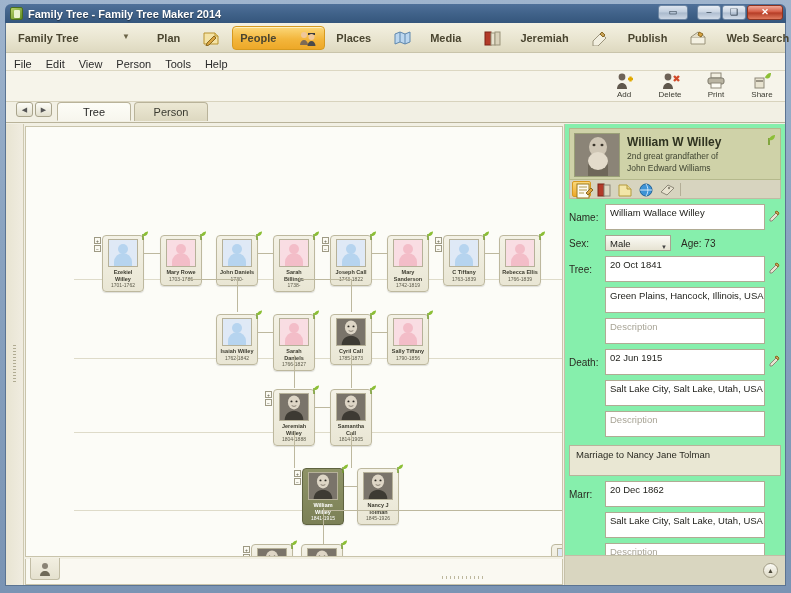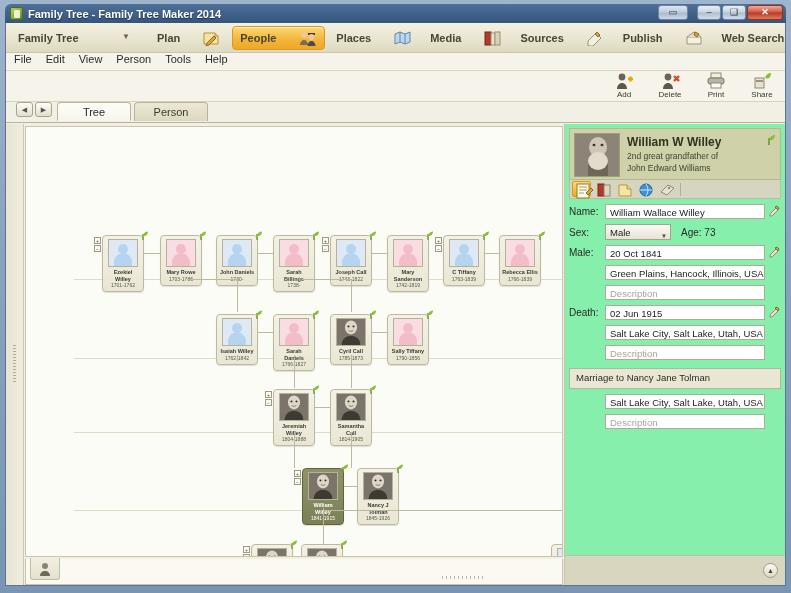--- a/index.html
+++ b/index.html
@@ -92,21 +92,21 @@
     border:1px solid #d79a1f;
     box-shadow: inset 0 1px 0 #fdf0be;
   }
   .nav-ico { width:19px; height:16px; display:inline-block; position:relative; }
 
   .leaf-logo{ margin-left:auto; width:22px; height:20px; position:relative;}
 
   
   #menubar {
     height:18px; background:#f6f4ea; border-bottom:1px solid #dcd7c2;
-    display:flex; align-items:flex-start; padding-left:8px; gap:14px;
+    display:flex; align-items:flex-end; padding-left:8px; gap:14px;
     color:#2a2a2a; font-size:11px;
   }
 
   
   #cmdbar {
     height: 31px; background:#f6f4ea;
     border-bottom:1px solid #d8d3bd;
     position: relative;
   }
   #cmdbar .cmds { position:absolute; right:6px; top:1px; display:flex; gap:12px; }
@@ -257,36 +257,36 @@
     height:19px; background:#d7d4bf; border:1px solid #bfbaa3; border-top:none;
     display:flex; align-items:center; padding-left:2px;
   }
   .mtab{ width:19px; height:16px; margin-right:2px; border-radius:2px; position:relative; }
   .mtab.sel{ background: linear-gradient(180deg,#fbd87a,#eda828); border:1px solid #d79a1f; }
   .mdiv{ width:1px; height:13px; background:#b3ae97; margin:0 3px; }
 
   .frow{ display:flex; align-items:center; margin-top:5px; }
   .flabel{ width:36px; font-size:10px; color:#2a2a22; flex:none; }
   .finput{
-    flex:1; height:15px; background:#ffffff; border:1px solid #b0ab94;
+    flex:1; height:26px; background:#ffffff; border:1px solid #b0ab94;
     font-size:9.5px; color:#1d1d18; padding:1px 4px; line-height:13px;
     white-space:nowrap; overflow:hidden;
   }
   .finput.ph{ color:#a8a496; }
   .finput.indent{ margin-left:36px; }
   .fedit{ width:13px; margin-left:3px; flex:none; text-align:center; }
   .fselect{
     width:66px; height:16px; background: linear-gradient(180deg,#fbfbf6,#e6e3d3);
     border:1px solid #a8a391; font-size:9.5px; padding:1px 4px; position:relative;
     line-height:13px; color:#1d1d18;
   }
   .fselect .arw{ position:absolute; right:3px; top:5px; font-size:6px; color:#444; }
   .fage{ margin-left:10px; font-size:10px; color:#2a2a22; }
   .fbanner{
-    margin-top:8px; height:21px; background:#e9e7d3; border:1px solid #b8b39b;
+    margin-top:8px; height:31px; background:#e9e7d3; border:1px solid #b8b39b;
     font-size:9.5px; color:#2a2a22; padding:2px 6px; line-height:13px;
   }
   #panelFoot{
     position:absolute; left:0; right:0; bottom:0; height:30px;
     background:#d9d6c0; border-top:1px solid #c2bda5;
     display:flex; align-items:center; justify-content:center;
   }
   #customizeBtn{
     width:128px; height:18px; border:1px solid #7ea4b8; border-radius:3px;
     background: linear-gradient(180deg,#fbfbf7,#dfe5e8);
@@ -378,21 +378,21 @@
         <span class="nav-ico">
           <svg width="19" height="16" viewBox="0 0 19 16">
               <rect x="2" y="2" width="6" height="13" fill="#b33a28" stroke="#7d2317"></rect>
               <rect x="8" y="3" width="4" height="12" fill="#e8e2cf" stroke="#9a937b"></rect>
               <rect x="12" y="2" width="5" height="13" fill="#d9d2bb" stroke="#9a937b"></rect>
             </svg>
         </span>
       </div>
 
       <div class="nav-item">
-        <span>Sources</span>
+        <span>Jeremiah</span>
         <span class="nav-ico">
           <svg width="19" height="16" viewBox="0 0 19 16">
               <path d="M2 11l8-8 5 5-8 8H2z" fill="#f2efe0" stroke="#9a937b"></path>
               <path d="M11 2l3 3-2 2-3-3z" fill="#c9a45a" stroke="#8b6a22"></path>
             </svg>
         </span>
       </div>
 
       <div class="nav-item">
         <span>Publish</span>
@@ -923,21 +923,21 @@
         <div class="frow">
           <div class="flabel">Sex:</div>
           <div class="fselect">
             <span>Male</span>
             <span class="arw">▼</span>
           </div>
           <div class="fage">Age: 73</div>
         </div>
 
         <div class="frow">
-          <div class="flabel">Male:</div>
+          <div class="flabel">Tree:</div>
           <div class="finput">20 Oct 1841</div>
           <div class="fedit">
             <svg width="12" height="12" viewBox="0 0 12 12">
                 <path d="M1 9l6-6 2 2-6 6H1z" fill="#e9e3d0" stroke="#8d8878"></path>
                 <path d="M6 2l2-1 2 2-1 2z" fill="#c9a45a" stroke="#8b6a22"></path>
               </svg>
           </div>
         </div>
         <div class="frow">
           <div class="finput indent">Green Plains, Hancock, Illinois, USA</div>
@@ -963,20 +963,25 @@
           <div class="fedit"></div>
         </div>
         <div class="frow">
           <div class="finput indent ph">Description</div>
           <div class="fedit"></div>
         </div>
 
         <div class="fbanner">Marriage to Nancy Jane Tolman</div>
 
         <div class="frow">
+          <div class="flabel">Marr:</div>
+          <div class="finput">20 Dec 1862</div>
+          <div class="fedit"></div>
+        </div>
+        <div class="frow">
           <div class="finput indent">Salt Lake City, Salt Lake, Utah, USA</div>
           <div class="fedit"></div>
         </div>
         <div class="frow">
           <div class="finput indent ph">Description</div>
           <div class="fedit"></div>
         </div>
 
         <div id="panelFoot">
           <div id="collapseBtn">▲</div>

